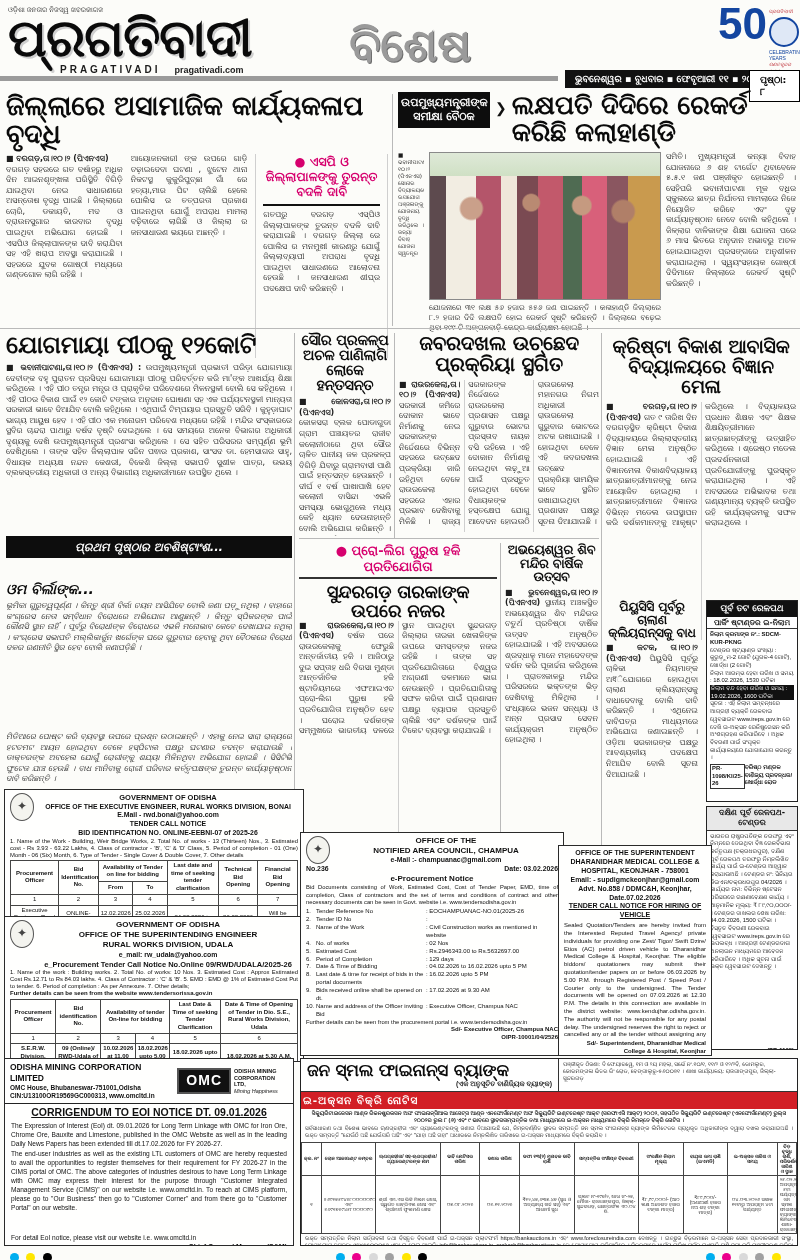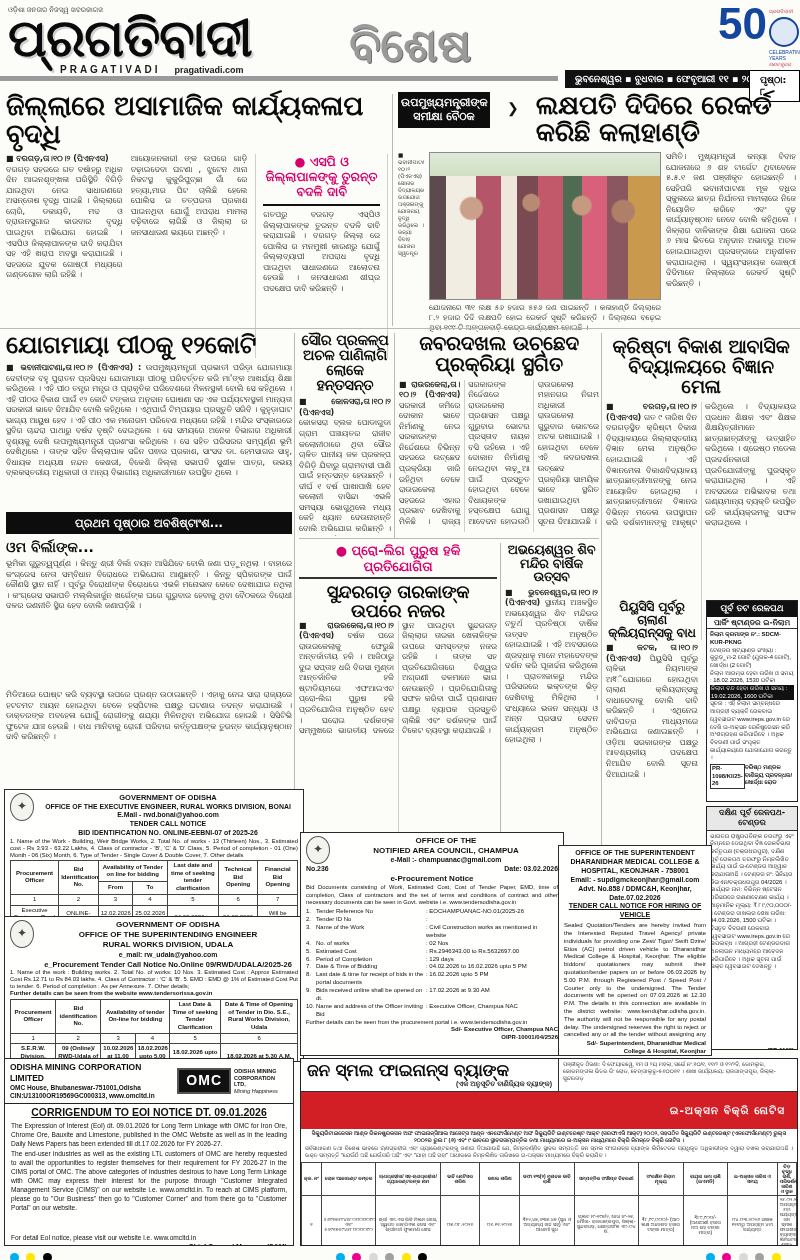--- a/index.html
+++ b/index.html
@@ -41,21 +41,21 @@
        radial-gradient(circle at 84% 40%,#b07f68 0 5%,rgba(0,0,0,0) 6%),
        linear-gradient(90deg,#5d4a4e 0 7%,#f2ede2 7% 20%,#b4556a 20% 31%,#efe7da 31% 38%,
          #7a4a52 38% 47%,#c2596b 47% 58%,#4f6b52 58% 66%,#d8607a 66% 77%,#8a5660 77% 86%,#c99a4e 86% 100%);}
   .cap{font-size:7.6px;line-height:1.3;color:#2a2a2a;text-align:justify;font-family:"DejaVu Sans",sans-serif;}
   .sub-hl{font-weight:900;font-size:14px;font-family:"DejaVu Sans",sans-serif;color:#0a0a0a;}
   .railbox{border:1.4px solid #222;background:#fff;overflow:hidden;font-size:5.9px;line-height:1.3;color:#111;}
   .rail-t{background:#111;color:#fff;font-weight:900;text-align:center;font-size:9px;padding:2px 1px;
           font-family:"DejaVu Sans",sans-serif;}
   .rail-s{background:#fff;color:#111;font-weight:800;text-align:center;font-size:7.5px;border-bottom:1px solid #333;
           padding:1px;font-family:"DejaVu Sans",sans-serif;}
-  .redbar{background:#d21f26;color:#fff;font-weight:900;text-align:right;font-size:10.5px;padding:12px;
+  .redbar{background:#d21f26;color:#fff;font-weight:900;text-align:left;font-size:10.5px;padding:2px;
           font-family:"DejaVu Sans",sans-serif;letter-spacing:1px;}
   .dot{width:9px;height:9px;border-radius:50%;display:inline-block;margin-right:3px;}
   .omclogo{background:#111;color:#fff;font-weight:900;font-size:14px;padding:2px 7px;letter-spacing:1px;
            border:2px solid #555;}
   .tiny{font-size:5.6px;line-height:1.25;}
 </style>
 </head>
 <body>
 
 <div class="page">
@@ -96,21 +96,21 @@
         <div class="mag">● ଏସପି ଓ ଜିଲ୍ଲାପାଳଙ୍କୁ ତୁରନ୍ତ ବଦଳି ଦାବି</div>
         <div style="border-top:2.5px solid #111;margin:5px 0 4px;"></div>
         <div class="bd" style="height:148px;">ଗତପରୁ ବରଗଡ଼ ଏସ୍‌ପିଓ ଜିଲ୍ଲାପାଳଙ୍କ ତୁରନ୍ତ ବଦଳି ଦାବି କରାଯାଇଛି । ବରଗଡ଼ ଜିଲ୍ଲା ରେ ପୋଲିସ ର ମନମୁଖୀ କାରଣରୁ ଯୋଗୁଁ ଜିଲ୍ଲାବ୍ୟାପୀ ଅପରାଧ ବୃଦ୍ଧି ପାଇଥିବା ସାଧାରଣରେ ଆଲୋଚନା ହେଉଛି । ଜନସାଧାରଣ ଶୀଘ୍ର ପଦକ୍ଷେପ ଦାବି କରିଛନ୍ତି ।</div>
       </div>
     </div>
   </div>
 
   <div class="abs vr" style="left:392px;top:94px;height:232px;"></div>
 
   <div class="abs" style="left:398px;top:92px;width:398px;">
-    <div style="display:flex;align-items:flex-start;gap:17px;">
+    <div style="display:flex;align-items:flex-start;gap:5px;">
       <div class="kicker" style="width:86px;flex:none;">ଉପମୁଖ୍ୟମନ୍ତ୍ରୀଙ୍କ ସମୀକ୍ଷା ବୈଠକ</div>
       <div style="font-size:14px;font-weight:900;color:#111;margin-top:8px;">❯</div>
       <div class="hl" style="font-size:26px;flex:1;">ଲକ୍ଷପତି ଦିଦିରେ ରେକର୍ଡ କରିଛି କଲାହାଣ୍ଡି</div>
     </div>
     <div style="display:flex;gap:5px;margin-top:6px;">
       <div class="bd tiny" style="width:26px;height:186px;flex:none;">■ ଭବାନୀପାଟଣା,ତା।୧୦।୨ (ପିଏନଏସ) ସୋନାର ବିଦ୍ୟାଳୟରେ ଉପଯୋଗ ଅଞ୍ଜଳାଙ୍କୁ ଯୋଜନାୟ ବୃଦ୍ଧି କରିଥିଲେ । କନ୍ୟା ବିବାହ ଯୋଜନା ସ୍ୱତନ୍ତ୍ର</div>
       <div style="width:232px;flex:none;">
         <div class="photo" style="width:230px;height:146px;"></div>
         <div class="cap" style="margin-top:3px;height:36px;overflow:hidden;">ଯୋଜନାରେ ୩୧ ଲକ୍ଷ ୫୬ ହଜାର ୫୫୬ ଜଣ ପାଇଛନ୍ତି । କଳାହାଣ୍ଡି ଜିଲ୍ଲାରେ ୮.୨ ହଜାର ଦିଦି ଲକ୍ଷପତି ହୋଇ ରେକର୍ଡ ସୃଷ୍ଟି କରିଛନ୍ତି । ଜିଲ୍ଲାରେ ବଢ଼େଇ ଥିବା ୧୯୯ ଟି ଅଙ୍ଗନବାଡ଼ି କେନ୍ଦ୍ର କାର୍ଯ୍ୟକ୍ଷମ ହୋଇଛି ।</div>
       </div>
@@ -149,23 +149,23 @@
   <div class="abs vr" style="left:601px;top:333px;height:714px;"></div>
 
   <div class="abs" style="left:606px;top:337px;width:190px;">
     <div class="hl ctr" style="font-size:19px;">କ୍ରିଷ୍ଟା ବିକାଶ ଆବାସିକ ବିଦ୍ୟାଳୟରେ ବିଜ୍ଞାନ ମେଳା</div>
     <div class="bd cols2" style="margin-top:6px;height:238px;">
       <span class="byl">■ ବରଗଡ଼,ତା।୧୦।୨ (ପିଏନଏସ)</span>
       <span>ଗତ ୯ ତାରିଖ ଦିନ ବରଗଡ଼ସ୍ଥିତ କ୍ରିଷ୍ଟା ବିକାଶ ବିଦ୍ୟାଳୟରେ ଜିଲ୍ଲାସ୍ତରୀୟ ବିଜ୍ଞାନ ମେଳା ଅନୁଷ୍ଠିତ ହୋଇଯାଇଛି । ଏହି ବିଜ୍ଞାନମେଳା ବିକାଶବିଦ୍ୟାଳୟ ଛାତ୍ରଛାତ୍ରୀମାନଙ୍କୁ ନେଇ ଆୟୋଜିତ ହୋଇଥିଲା । ଛାତ୍ରଛାତ୍ରୀମାନେ ବିଜ୍ଞାନର ବିଭିନ୍ନ ମଡେଲ ଉପସ୍ଥାପନ କରି ଦର୍ଶକମାନଙ୍କୁ ଆକୃଷ୍ଟ କରିଥିଲେ । ବିଦ୍ୟାଳୟର ପ୍ରଧାନ ଶିକ୍ଷକ ଏବଂ ଶିକ୍ଷକ ଶିକ୍ଷୟିତ୍ରୀମାନେ ଛାତ୍ରଛାତ୍ରୀଙ୍କୁ ଉତ୍ସାହିତ କରିଥିଲେ । ଶ୍ରେଷ୍ଠ ମଡେଲ ପ୍ରଦର୍ଶନକାରୀ ପ୍ରତିଯୋଗୀଙ୍କୁ ପୁରସ୍କୃତ କରାଯାଇଥିଲା । ଏହି ଅବସରରେ ଅଭିଭାବକ ତଥା ଗଣ୍ୟମାନ୍ୟ ବ୍ୟକ୍ତି ଉପସ୍ଥିତ ରହି କାର୍ଯ୍ୟକ୍ରମକୁ ସଫଳ କରାଇଥିଲେ ।</span>
     </div>
   </div>
 
-  <div class="abs" style="left:6px;top:512px;width:286px;">
+  <div class="abs" style="left:6px;top:536px;width:286px;font-style:italic;">
     <div class="banner">ପ୍ରଥମ ପୃଷ୍ଠାର ଅବଶିଷ୍ଟାଂଶ...</div>
-    <div class="sub-hl" style="margin-top:5px;">ଓମ ବିର୍ଲାଙ୍କ...</div>
+    <div class="sub-hl" style="margin-top:23px;">ଓମ ବିର୍ଲାଙ୍କ...</div>
     <div class="bd" style="margin-top:3px;height:128px;">ଭୂମିକା ଗୁରୁତ୍ୱପୂର୍ଣ୍ଣ । କିନ୍ତୁ ଶ୍ରୀ ବିର୍ଲା ଚୟନ ଆସିଯିବେ ବୋଲି ଜଣା ପଡ଼ୁନଥିଲା । ବାହାରେ କଂଗ୍ରେସ ନେତା ସମ୍ବିଧାନ ବିରୋଧରେ ଅଭିଯୋଗ ଆଣୁଛନ୍ତି । କିନ୍ତୁ ସ୍ପିକରଙ୍କ ପାଇଁ କୌଣସି ସ୍ଥାନ ନାହିଁ । ପୂର୍ବରୁ ବିରୋଧୀଙ୍କ ବିରୋଧରେ ଏଭଳି ମନୋଭାବ କେବେ ଦେଖାଯାଇ ନଥିଲା । କଂଗ୍ରେସ ସଭାପତି ମଲ୍ଲିକାର୍ଜୁନ ଖର୍ଗେଙ୍କ ଘରେ ଗୁରୁବାର ହେବାକୁ ଥିବା ବୈଠକରେ ବିରୋଧୀ ଦଳର ରଣନୀତି ସ୍ଥିର ହେବ ବୋଲି ଜଣାପଡ଼ିଛି ।</div>
     <div class="bd" style="margin-top:3px;height:92px;">ମିଡିଆରେ ପୋଷ୍ଟ କରି ବ୍ୟବସ୍ଥା ଉପରେ ପ୍ରଶ୍ନ ଉଠାଇଛନ୍ତି । ଏହାକୁ ନେଇ ସାରା ରାଜ୍ୟରେ ହଟଚମଟ ଆୟନ ହୋଇଥିବା ବେଳେ ହସ୍ପିଟାଲ ପକ୍ଷରୁ ଘଟଣାର ତଦନ୍ତ କରାଯାଉଛି । ଡାକ୍ତରଙ୍କ ଅବହେଳା ଯୋଗୁଁ ରୋଗୀଙ୍କୁ ଶଯ୍ୟା ମିଳିନଥିବା ଅଭିଯୋଗ ହୋଇଛି । ସିସିଟିଭି ଫୁଟେଜ ଯାଞ୍ଚ ହେଉଛି । ବାଧ ମାନିବାକୁ ରୋଗୀ ପରିବାର କର୍ତ୍ତୃପକ୍ଷଙ୍କ ତୁରନ୍ତ କାର୍ଯ୍ୟାନୁଷ୍ଠାନ ଦାବି କରିଛନ୍ତି ।</div>
   </div>
 
   <div class="abs hr" style="left:299px;top:538px;width:300px;"></div>
 
   <div class="abs" style="left:299px;top:543px;width:198px;">
     <div class="mag ctr" style="font-size:13px;color:#d6006e;border-bottom:2px solid #333;padding-bottom:3px;">● ପ୍ରୋ-ଲିଗ ପୁରୁଷ ହକି ପ୍ରତିଯୋଗିତା</div>
     <div class="hl ctr" style="font-size:18px;margin-top:4px;">ସୁନ୍ଦରଗଡ଼ ତାରକାଙ୍କ ଉପରେ ନଜର</div>
     <div class="bd cols2" style="height:220px;">

